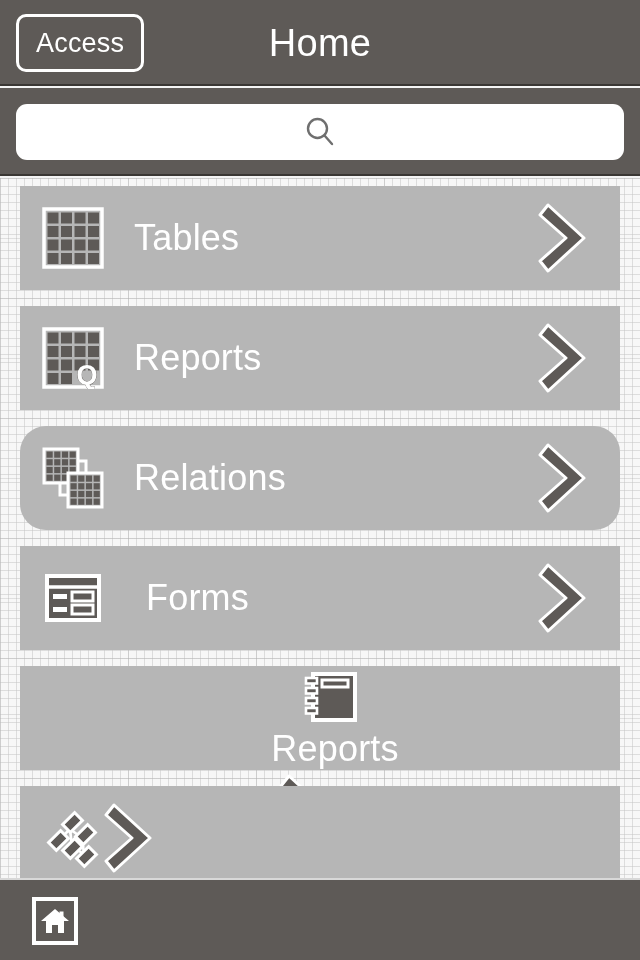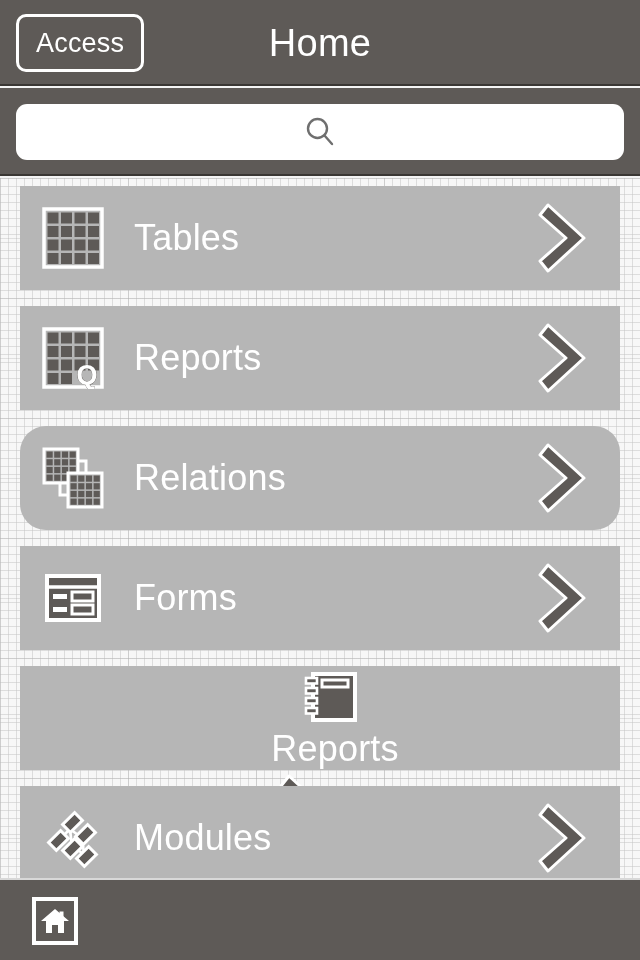--- a/index.html
+++ b/index.html
@@ -327,21 +327,21 @@
         </svg>
       </span>
       <span class="row-label">Relations</span>
       <span class="row-chevron">
         <svg width="56" height="78" viewBox="0 0 56 78">
           <path d="M10 6 L46 39 L10 72 L2 62 L28 39 L2 16 Z" fill="#5e5a57" stroke="#ffffff" stroke-width="3" stroke-linejoin="round"></path>
         </svg>
       </span>
     </div>
 
-    <div class="row" style="top:368px;">
+    <div class="row" style="top:368px;gap:12px;">
       <span class="row-icon">
         <svg viewBox="0 0 62 62">
           <rect x="5" y="9" width="52" height="44" fill="#5e5a57" stroke="#ffffff" stroke-width="4"></rect>
           <line x1="5" y1="20" x2="57" y2="20" stroke="#ffffff" stroke-width="3.5"></line>
           <rect x="11" y="27" width="14" height="5" fill="#ffffff"></rect>
           <rect x="11" y="40" width="14" height="5" fill="#ffffff"></rect>
           <rect x="30" y="25" width="21" height="9" fill="none" stroke="#ffffff" stroke-width="3"></rect>
           <rect x="30" y="38" width="21" height="9" fill="none" stroke="#ffffff" stroke-width="3"></rect>
         </svg>
       </span>
@@ -386,21 +386,20 @@
           </g>
           <g fill="#5e5a57" stroke="#ffffff" stroke-width="3">
             <rect x="22" y="10" width="17" height="11" transform="rotate(-45 30.5 15.5)"></rect>
             <rect x="8" y="28" width="17" height="11" transform="rotate(-45 16.5 33.5)"></rect>
             <rect x="35" y="22" width="17" height="11" transform="rotate(-45 43.5 27.5)"></rect>
             <rect x="22" y="36" width="17" height="11" transform="rotate(-45 30.5 41.5)"></rect>
             <rect x="36" y="44" width="17" height="11" transform="rotate(-45 44.5 49.5)"></rect>
           </g>
         </svg>
       </span>
-      <span class="row-label">Modules</span>
       <span class="row-chevron">
         <svg width="56" height="78" viewBox="0 0 56 78">
           <path d="M10 6 L46 39 L10 72 L2 62 L28 39 L2 16 Z" fill="#5e5a57" stroke="#ffffff" stroke-width="3" stroke-linejoin="round"></path>
         </svg>
       </span>
     </div>
 
   </div>
 
   <div class="toolbar">

